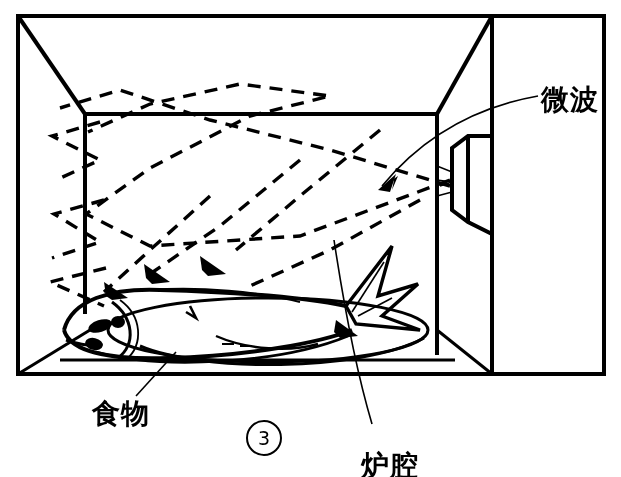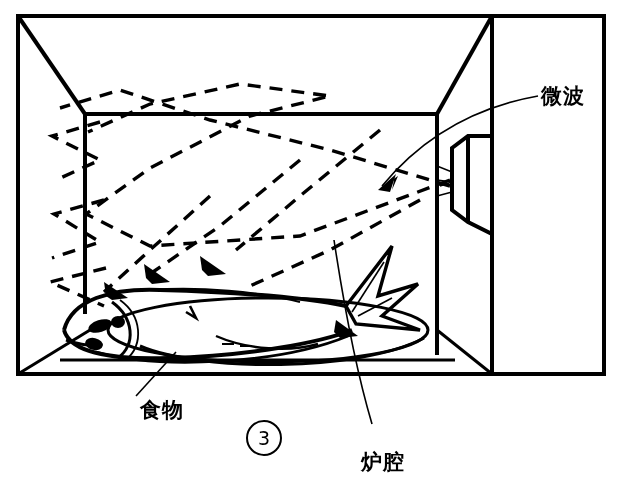--- a/index.html
+++ b/index.html
@@ -23,28 +23,28 @@
     left: 0;
     top: 0;
     width: 621px;
     height: 477px;
     display: block;
   }
   .label-text {
     position: absolute;
     font-family: "DejaVu Sans", "Liberation Sans", sans-serif;
     font-weight: bold;
-    font-size: 21px;
+    font-size: 28px;
     line-height: 1;
     color: #000000;
     letter-spacing: 1px;
     white-space: nowrap;
   }
   #label-microwave { left: 541px; top: 86px; }
-  #label-food      { left: 92px;  top: 400px; margin-left: 48px; }
+  #label-food      { left: 92px;  top: 400px; }
   #label-cavity    { left: 361px; top: 452px; }
   #figure-number {
     position: absolute;
     left: 246px;
     top: 420px;
     width: 36px;
     height: 36px;
     border: 2px solid #000000;
     border-radius: 50%;
     box-sizing: border-box;

